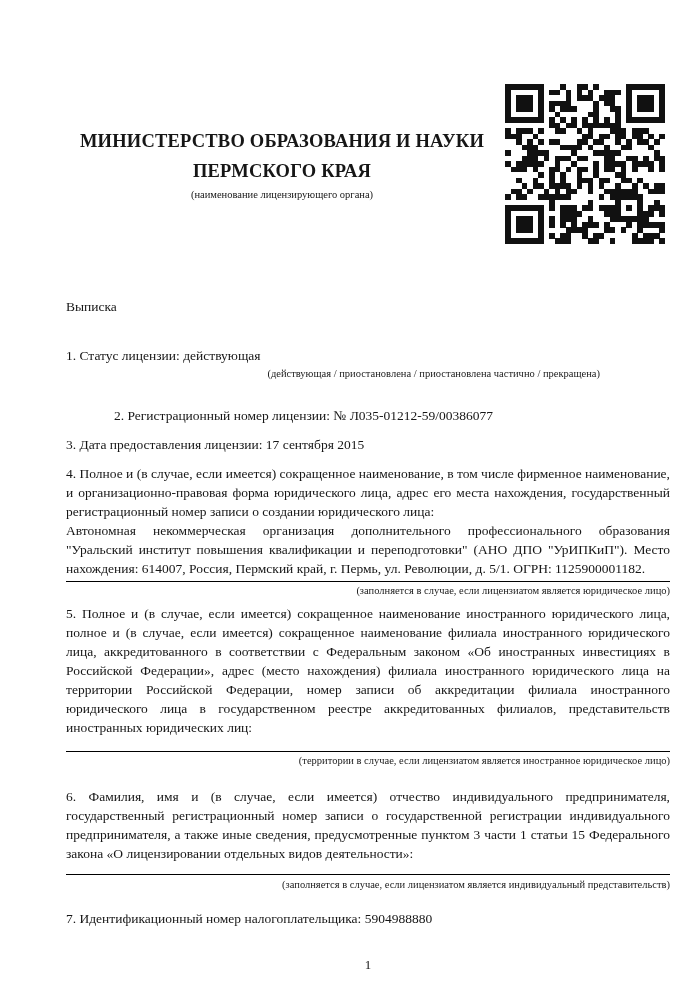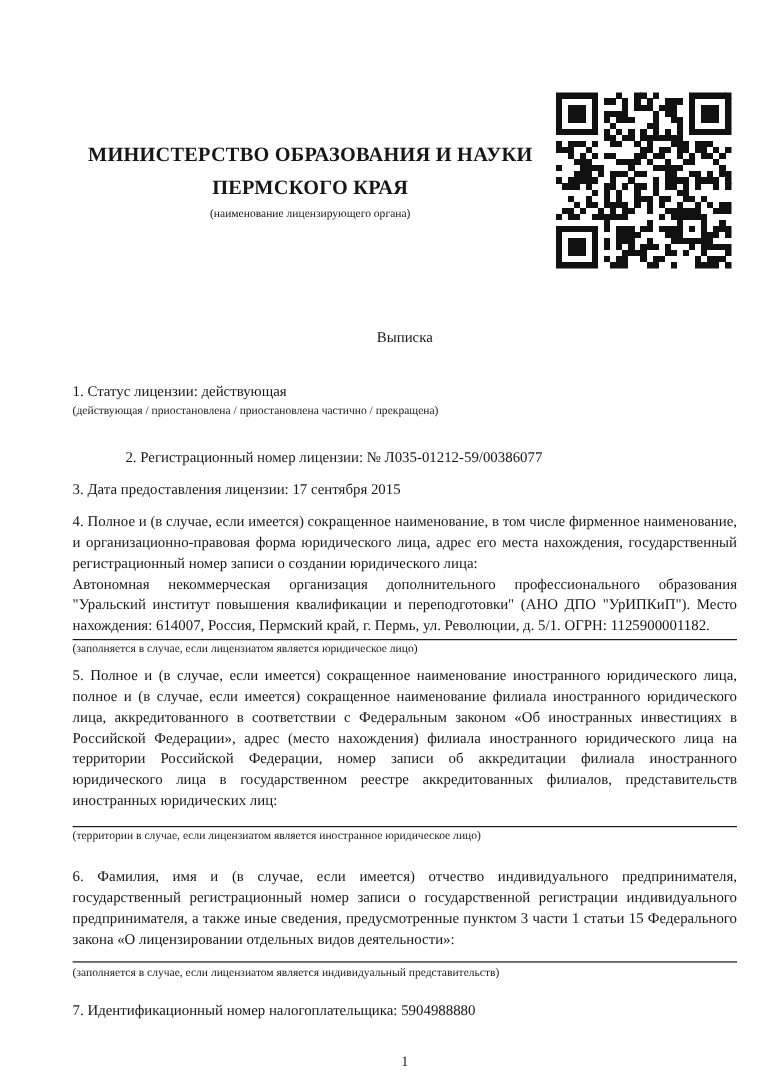--- a/index.html
+++ b/index.html
@@ -39,34 +39,34 @@
   }
   .qr {
     position: absolute;
     left: 505px; top: 84px;
     width: 160px; height: 160px;
   }
   .qr svg { display: block; width: 160px; height: 160px; }
   
   .doc-title-block {
     margin-top: 97px;
-    text-align: center;
+    text-align: left;
     font-size: 13.5px;
     line-height: 20px;
   }
   
   .item {
     font-size: 13.5px;
     line-height: 19px;
   }
   .just { text-align: justify; }
   .small-caption {
     font-size: 10.5px;
     line-height: 14px;
-    text-align: left;
+    text-align: right;
     color: #1a1a1a;
     font-family: Liberation Serif, serif;
   }
   .cap-status { margin-top: 2px; margin-right: 70px; }
   .rule {
     border: 0;
     border-top: 1.6px solid #000;
     margin: 0;
     height: 0;
   }

